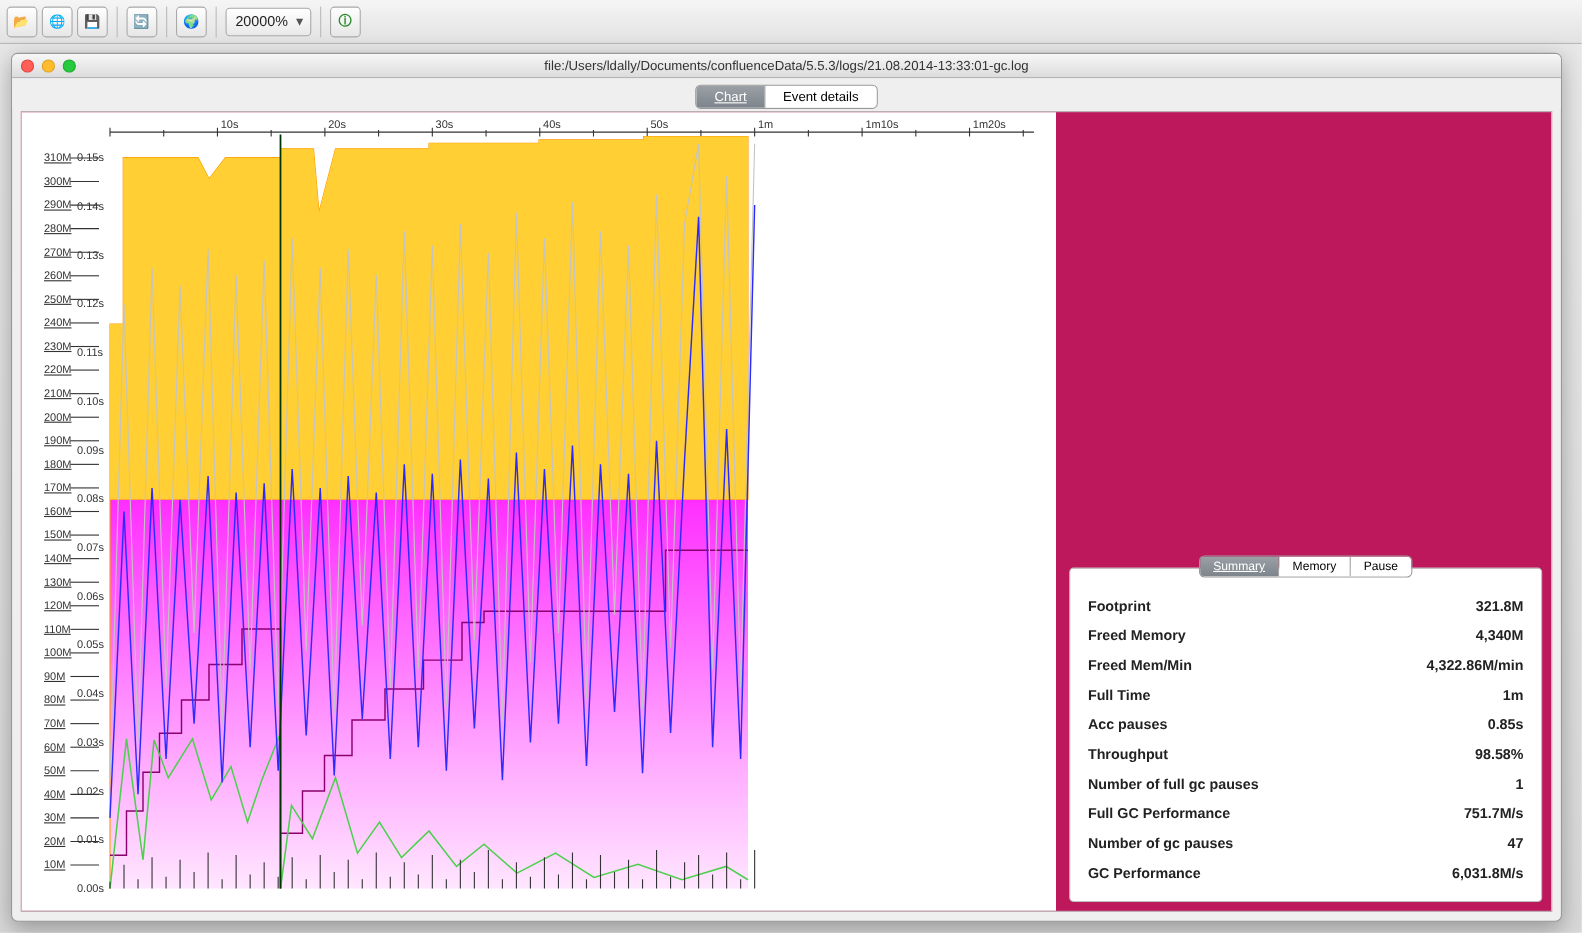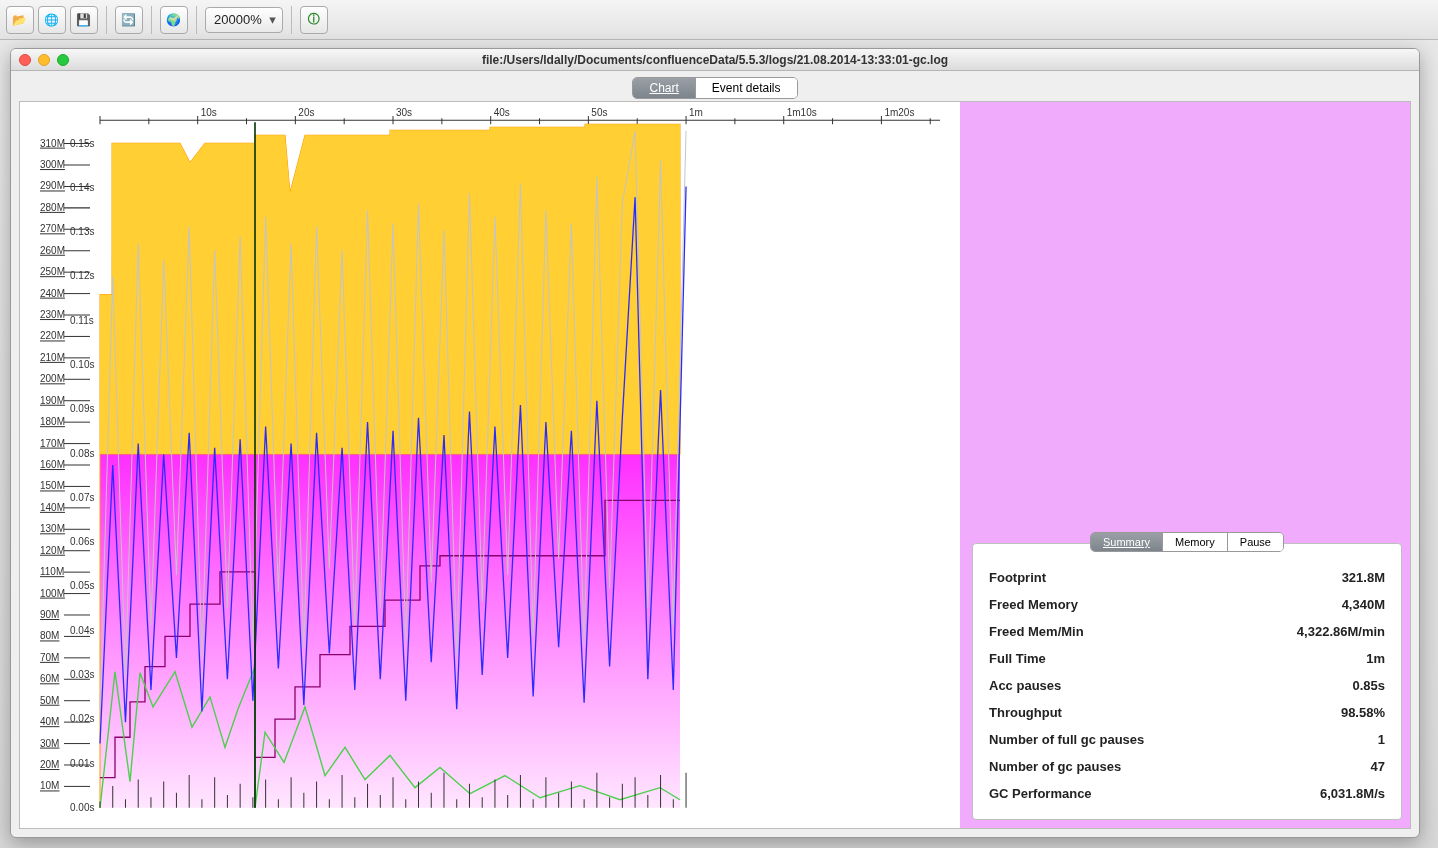--- a/index.html
+++ b/index.html
@@ -64,40 +64,40 @@
     padding:0 8px;
     font-size:12px;
     color:#333;
     position:relative;
   }
   .traffic{display:flex; gap:7px; position:absolute; left:8px;}
   .dot{width:12px;height:12px;border-radius:50%;}
   .dot.r{background:#ff5f56;border:1px solid #e0443e;}
   .dot.y{background:#ffbd2e;border:1px solid #dea123;}
   .dot.g{background:#27c93f;border:1px solid #1aab29;}
-  .titlebar .title{margin:16px auto;font-weight:bold;}
+  .titlebar .title{margin:16px auto;}
   .tabs-row{
     height:28px; display:flex; justify-content:center; align-items:flex-end;
     background:#efefef;
   }
   .seg{
     display:flex; border:1px solid #999; border-radius:5px; overflow:hidden;
     height:22px;
   }
   .seg button{
     border:none; padding:2px 16px; font-size:12px; background:#fff; cursor:pointer;
     border-right:1px solid #999;
   }
   .seg button:last-child{border-right:none;}
   .seg button.active{
     background:linear-gradient(#9aa0a6,#7d848b); color:#fff;text-decoration:underline;
   }
   .content{
     position:absolute; left:8px; right:8px; top:52px; bottom:8px;
-    background:#f0abfc; border:1px solid #bbb;
+    background:#be185d; border:1px solid #bbb;
     overflow:hidden;
   }
   
   .chart-wrap{
     position:absolute; left:0; top:0; bottom:0; right:450px;
     overflow:hidden;
     background:#fff;
   }
   svg.chart{ width:100%; height:100%; display:block; }
   .xaxis text, .yaxis text { font-size:10px; fill:#333; font-family:inherit;}
@@ -433,20 +433,24 @@
           </div>
           <div class="srow">
             <span class="lbl">Throughput</span>
             <span class="val">98.58%</span>
           </div>
           <div class="srow">
             <span class="lbl">Number of full gc pauses</span>
             <span class="val">1</span>
           </div>
           <div class="srow">
+            <span class="lbl">Full GC Performance</span>
+            <span class="val">751.7M/s</span>
+          </div>
+          <div class="srow">
             <span class="lbl">Number of gc pauses</span>
             <span class="val">47</span>
           </div>
           <div class="srow">
             <span class="lbl">GC Performance</span>
             <span class="val">6,031.8M/s</span>
           </div>
         </div>
     </div>
   </div>

